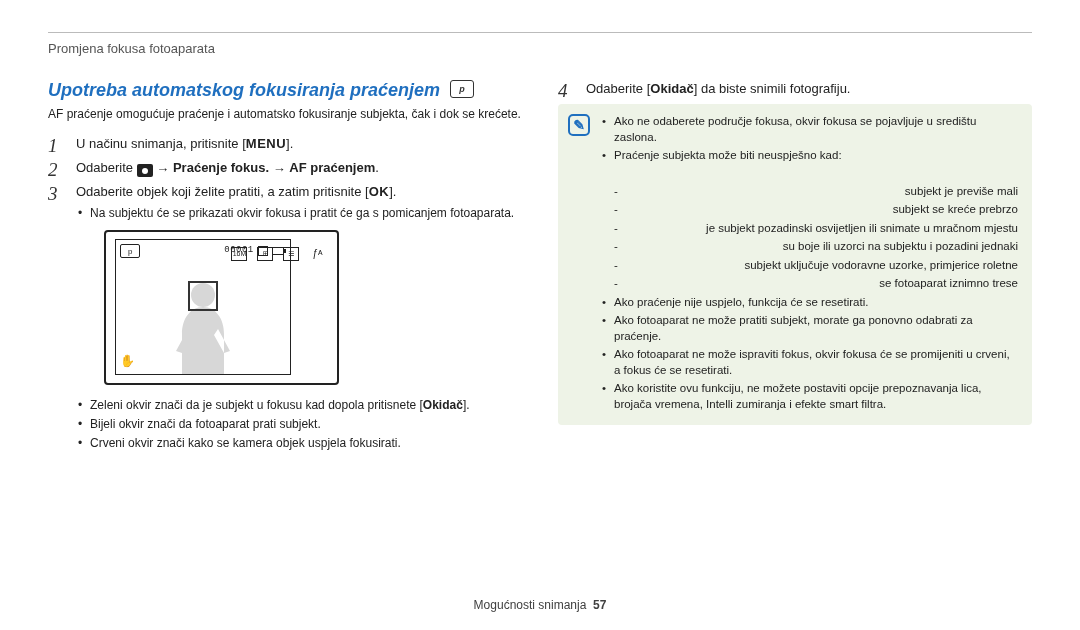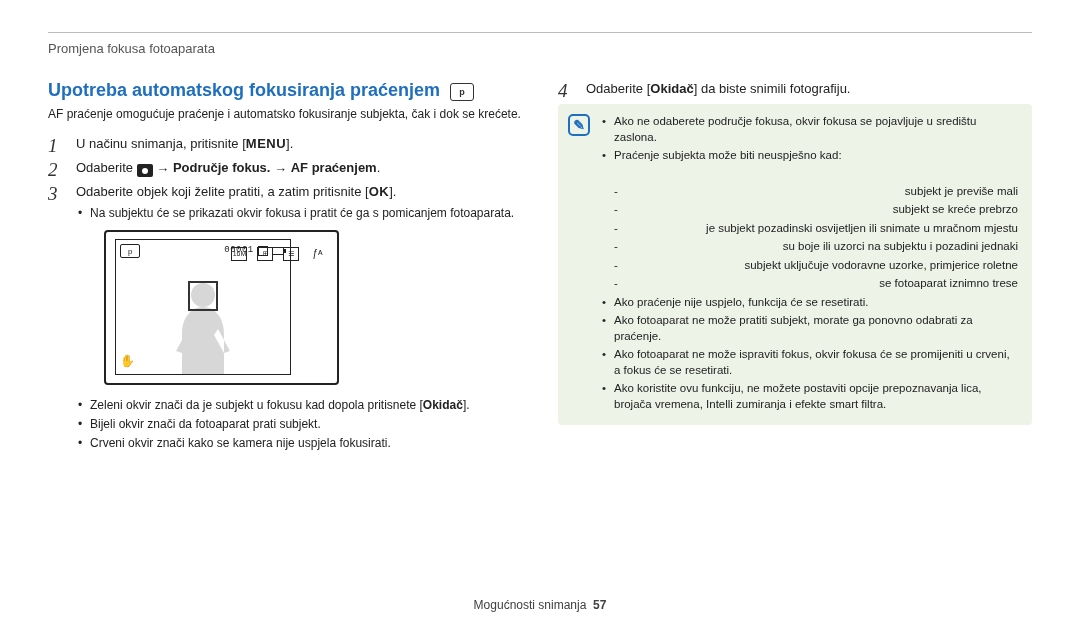--- a/index.html
+++ b/index.html
@@ -29,22 +29,23 @@
   .col {
     flex: 1 1 0;
     min-width: 0;
   }
   .section-title {
     color: #1f6fbf;
     font-size: 18px;
     font-weight: 600;
     margin-bottom: 6px;
     display: flex;
-    align-items: flex-end;
+    align-items: flex-start;
     gap: 10px;
+    font-style: italic;
   }
   .section-title .moderect {
     display: inline-flex;
     align-items: center;
     justify-content: center;
     width: 24px;
     height: 18px;
     border: 1.5px solid #333;
     border-radius: 3px;
     font-size: 9px;
@@ -255,21 +256,21 @@
       <span>Upotreba automatskog fokusiranja praćenjem</span>
       <span class="moderect">p</span>
     </div>
     <div class="intro">AF praćenje omogućuje praćenje i automatsko fokusiranje subjekta, čak i dok se krećete.</div>
 
     <ol class="steps">
       <li>
         <span>U načinu snimanja, pritisnite [</span><span class="menu-label">MENU</span><span>].</span>
       </li>
       <li>
-        <span>Odaberite </span><span class="cam-icon"></span><span> → </span><span class="bold">Područje fokus.</span><span> → </span><span class="bold">AF praćenjem</span><span>.</span>
+        <span>Odaberite </span><span class="cam-icon"></span><span> → </span><span class="bold">Praćenje fokus.</span><span> → </span><span class="bold">AF praćenjem</span><span>.</span>
       </li>
       <li>
         <span>Odaberite objek koji želite pratiti, a zatim pritisnite [</span><span class="ok-label">OK</span><span>].</span>
         <ul class="sub">
           <li>Na subjektu će se prikazati okvir fokusa i pratit će ga s pomicanjem fotoaparata.</li>
         </ul>
 
         
         <div class="preview-frame">
           <div class="preview-inner">
@@ -294,21 +295,21 @@
             <span class="icon-box">☰</span>
             <span>ƒᴬ</span>
           </div>
         </div>
 
         <ul class="sub">
           <li>
             <span>Zeleni okvir znači da je subjekt u fokusu kad dopola pritisnete [</span><span class="bold">Okidač</span><span>].</span>
           </li>
           <li>Bijeli okvir znači da fotoaparat prati subjekt.</li>
-          <li>Crveni okvir znači kako se kamera nije uspjela fokusirati.</li>
+          <li>Crveni okvir znači kako se kamera objek uspjela fokusirati.</li>
         </ul>
       </li>
     </ol>
   </div>
 
   <div class="col">
     <ol class="steps" start="4" style="counter-reset: step 3;">
       <li>
         <span>Odaberite [</span><span class="bold">Okidač</span><span>] da biste snimili fotografiju.</span>
       </li>

